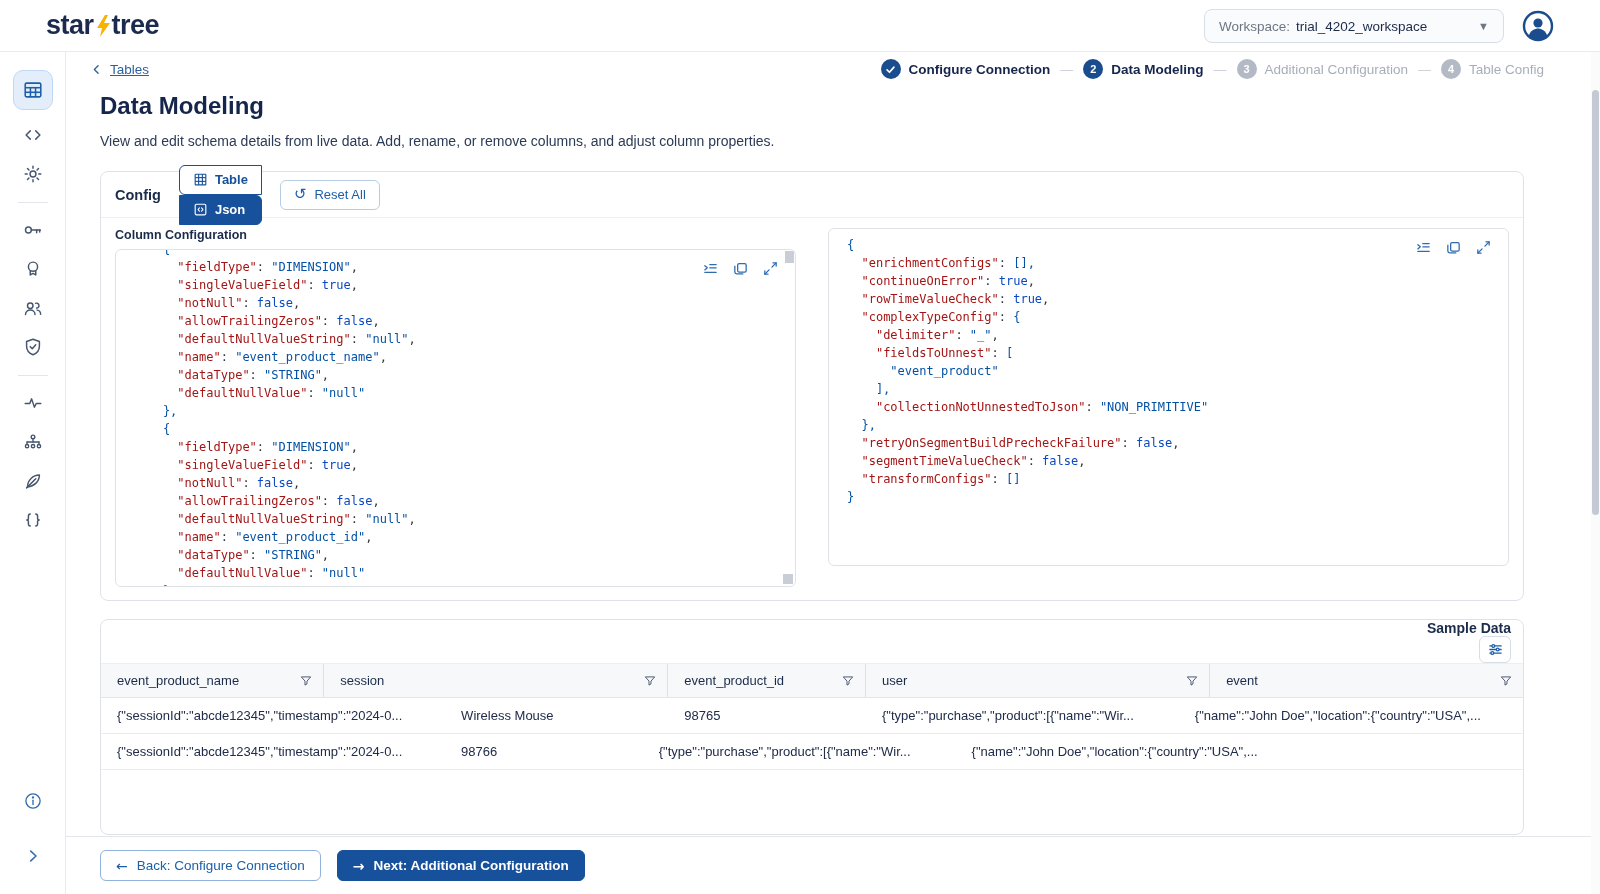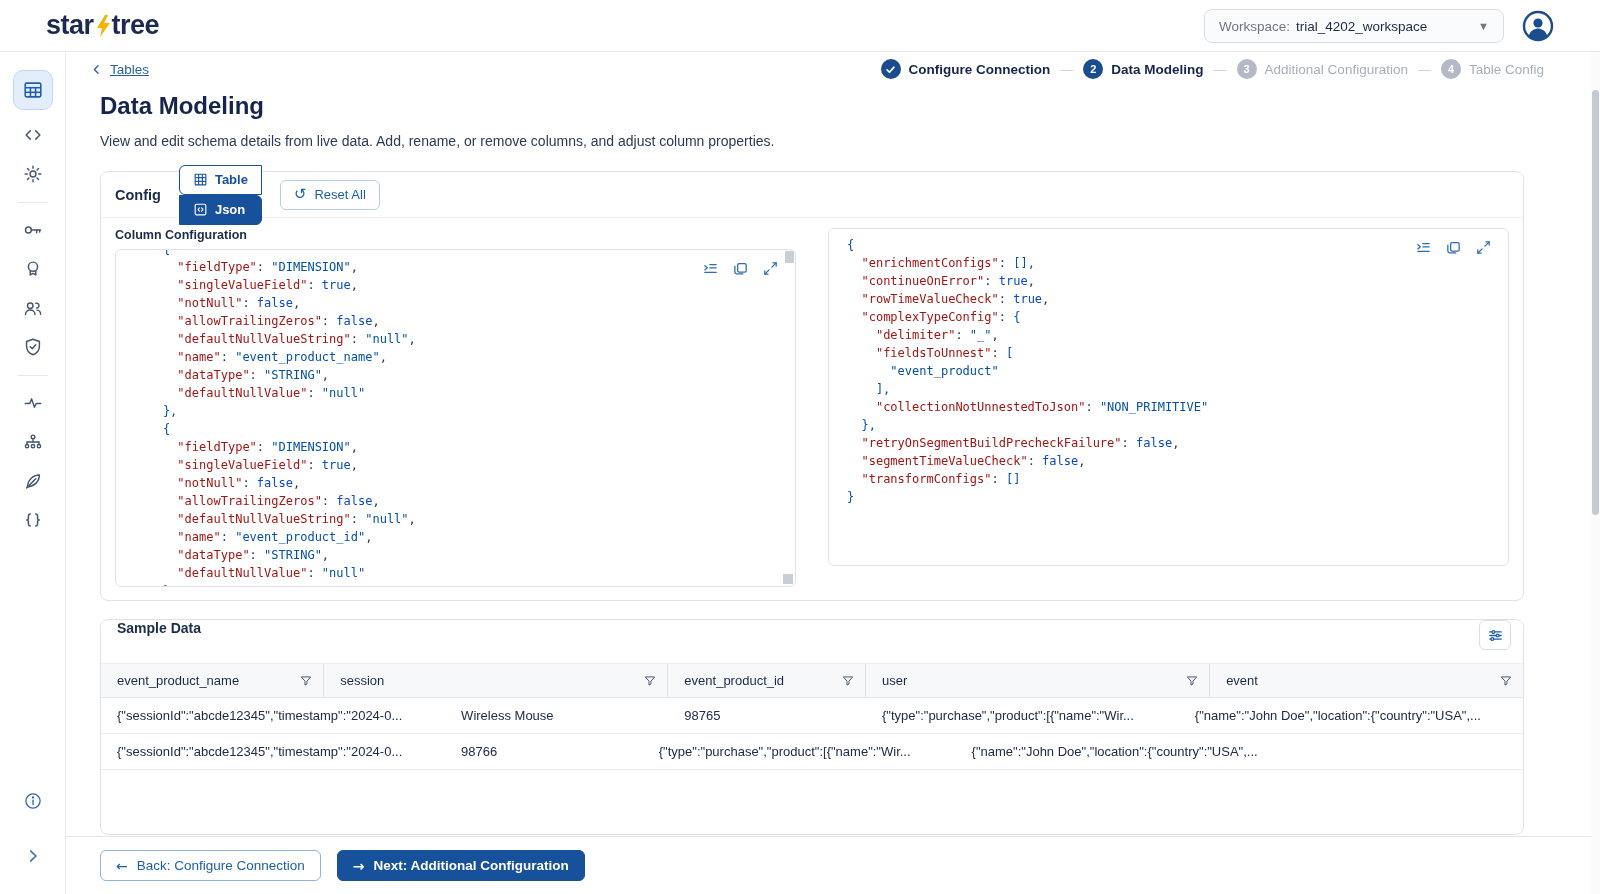--- a/index.html
+++ b/index.html
@@ -80,22 +80,22 @@
   .tk-b { color:#0a48c4; }
   .tk-pn { color:#0451a5; }
   .tk-d { color:#30353b; }
   .ed-tools { position:absolute; top:10px; right:16px; display:flex; gap:13px; z-index:2; }
   .ed-tool { cursor:pointer; display:flex; }
   .scroll-sq-top { position:absolute; top:1px; right:1px; width:9px; height:12px; background:#c9ced6; }
   .scroll-sq-bot { position:absolute; bottom:2px; right:2px; width:10px; height:10px; background:#c9ced6; }
 
   
   .sample-card { margin-top:18px; height:216px; overflow:hidden; }
-  .sample-head { height:44px; display:flex; align-items:flex-start; justify-content:space-between;
-                 padding:0 12px 0 16px; border-bottom:1px solid #eceff3; }
+  .sample-head { height:44px; display:flex; align-items:flex-end; justify-content:space-between;
+                 padding:0 12px 0 16px; border-bottom:1px solid #eceff3;flex-direction:column; }
   .sample-title { font-size:14px; font-weight:700; color:#1b2b4a; }
   .sample-filter-btn { width:32px; height:30px; border:1px solid #d7dde5; border-radius:6px;
                        display:flex; align-items:center; justify-content:center; cursor:pointer; background:#fff; }
   .thead { display:flex; height:34px; background:#f7f8fa; border-bottom:1px solid #e3e7ec; }
   .th { display:flex; align-items:center; font-size:13px; color:#1b2b4a; padding:0 10px 0 16px; }
   .th .th-label { flex:1; overflow:hidden; white-space:nowrap; }
   .th:not(:last-child) { border-right:1px solid #dce1e8; }
   .trow { display:flex; height:36px; border-bottom:1px solid #e9edf1; }
   .td { display:flex; align-items:center; font-size:13px; color:#202c4a; padding:0 14px 0 16px;
         overflow:hidden; white-space:nowrap; }

